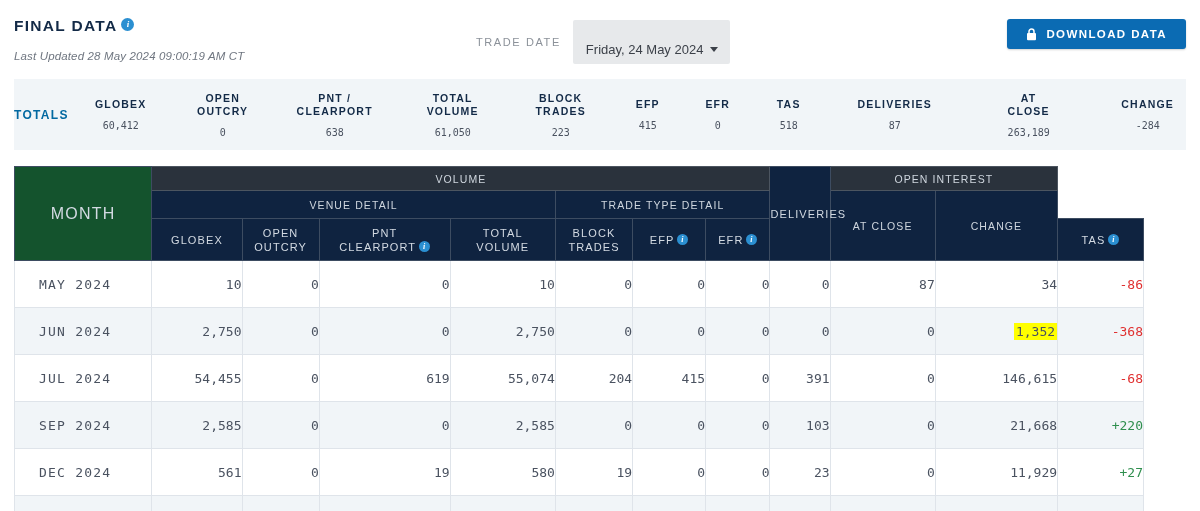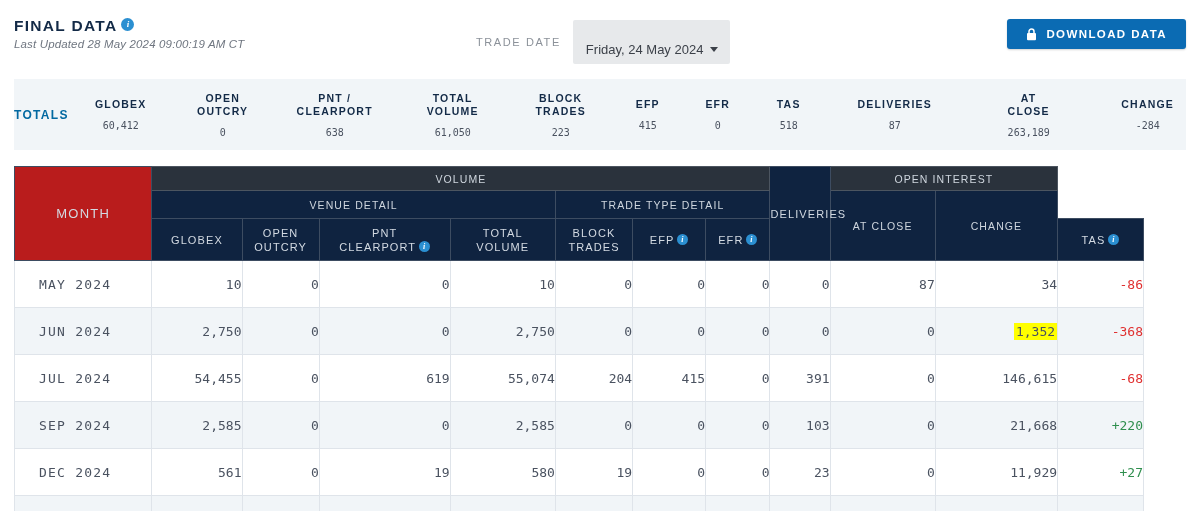--- a/index.html
+++ b/index.html
@@ -28,21 +28,21 @@
   }
   .info-dot::after {
     content: "i"; position: absolute; left: 0; top: 0; width: 13px;
     height: 13px; line-height: 13px; text-align: center;
     font-family: "Liberation Serif", serif; font-style: italic;
     font-size: 9px; color: #ffffff; font-weight: 700;
   }
   .info-dot.sm { width: 11px; height: 11px; margin-left: 3px; }
   .info-dot.sm::after { width: 11px; height: 11px; line-height: 11px; font-size: 8px; }
   .last-updated {
-    margin-top: 3px; font-size: 11.5px; color: #6f7680;
+    margin-top: 15px; font-size: 11.5px; color: #6f7680;
     font-style: italic; letter-spacing: 0.15px;
   }
 
   .trade-date-wrap {
     position: absolute; left: 476px; top: 20px;
     display: flex; align-items: center;
   }
   .trade-date-label {
     font-size: 11px; color: #8b9199; letter-spacing: 1.6px;
     font-weight: 400; margin-right: 12px;
@@ -103,21 +103,21 @@
     font-size: 10.5px; font-weight: 400; letter-spacing: 1.1px;
     text-align: center; border: 1px solid #3d4c61;
   }
   .hdr-band-bot th {
     background: #0f2340; color: #d3dae2; height: 42px;
     font-size: 11px; font-weight: 400; letter-spacing: 1.1px;
     text-align: center; border: 1px solid #3d4c61; line-height: 14px;
     padding: 0 4px;
   }
   th.month-cell {
-    background: #b91c1c; color: #d3dae2; font-size: 13px;
+    background: #14532d; color: #d3dae2; font-size: 16px;
     letter-spacing: 1.2px; border: 1px solid #3d4c61; text-align: center;
     font-weight: 400;
   }
   th.deliveries-cell {
     background: #0f2340; color: #d3dae2; font-size: 11px;
     letter-spacing: 1.1px; border: 1px solid #3d4c61; text-align: center;
     font-weight: 400;
   }
 
   tbody tr td {

